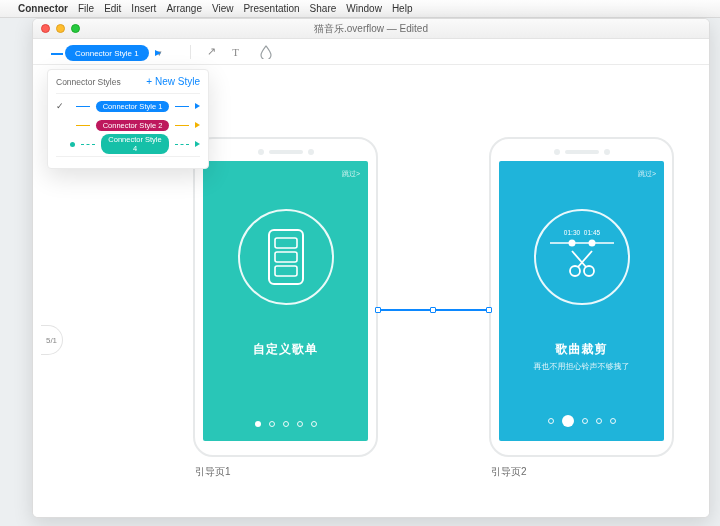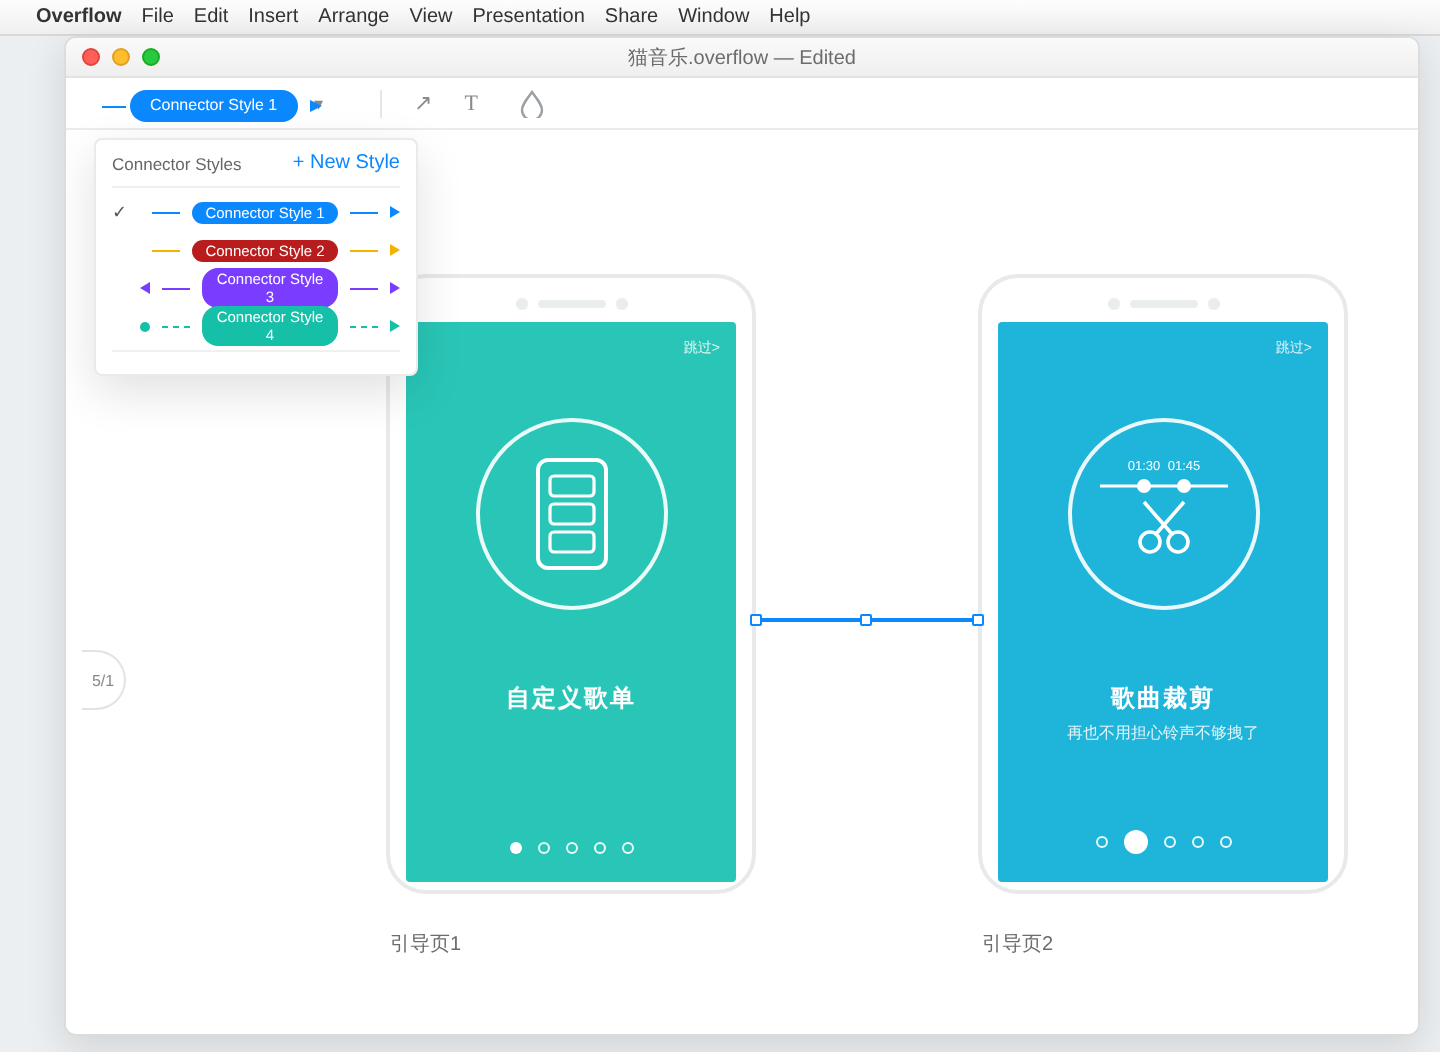--- a/index.html
+++ b/index.html
@@ -43,21 +43,21 @@
   .dot-cap{width:5px;height:5px;border-radius:50%;}
   .sr-plain .lbl{color:#444;}
   .style-row + .style-row{margin-top:1px;}
   .styles-panel hr{border:none;border-top:1px solid #f0f0f0;margin:3px 0;}
 
   
   .canvas{position:relative; flex:1; background:#fff;}
   .pagebadge{position:absolute;left:8px;top:260px;width:22px;height:30px;border:1px solid #e3e3e3;border-left:none;border-radius:0 15px 15px 0;font-size:8px;color:#888;display:flex;align-items:center;justify-content:center;background:#fff;z-index:8;}
 
   
-  .phone{position:absolute; width:185px; background:#fff;border:2px solid #e7e9ea;border-radius:20px; display:flex;flex-direction:column;align-items:center; padding:8px 9px 4px 9px;}
+  .phone{position:absolute; width:185px; background:#fff;border:2px solid #e7e9ea;border-radius:20px; display:flex;flex-direction:column;align-items:center; padding:8px 9px 14px 9px;}
   .earcam{display:flex;gap:5px;align-items:center;width:100%;justify-content:center;margin:2px 0 6px 0;}
   .earcam .spk{width:34px;height:4px;border-radius:3px;background:#e9edee;}
   .earcam .cam{width:6px;height:6px;border-radius:50%;background:#e9edee;}
   .screen{width:165px;height:280px;border-radius:2px;position:relative;color:#fff;}
   .screen .skip{position:absolute;top:8px;right:8px;font-size:7px;opacity:.85;}
   .circle{position:absolute;top:48px;left:50%;transform:translateX(-50%);width:96px;height:96px;border-radius:50%;border:2.5px solid rgba(255,255,255,.9);display:flex;align-items:center;justify-content:center;}
   .h1{position:absolute;top:180px;left:0;right:0;text-align:center;font-size:12px;font-weight:600;letter-spacing:1px;}
   .h2{position:absolute;top:200px;left:0;right:0;text-align:center;font-size:8px;opacity:.85;}
   .dots{position:absolute;bottom:14px;left:0;right:0;display:flex;gap:8px;justify-content:center;align-items:center;}
   .dots .d{width:6px;height:6px;border-radius:50%;border:1px solid rgba(255,255,255,.9);}
@@ -69,21 +69,21 @@
   .connector{position:absolute;height:2px;background:#0c88ff;z-index:5;}
   .handle{position:absolute;width:6px;height:6px;border:1.5px solid #0c88ff;background:#fff;border-radius:1px;transform:translate(-50%,-50%);z-index:6;}
 
   svg{display:block;}
 </style>
 </head>
 <body>
 
 <div class="menubar">
   <span class="apple"></span>
-  <span class="appname">Overflow</span>
+  <span class="appname">Connector</span>
   <span>File</span>
   <span>Edit</span>
   <span>Insert</span>
   <span>Arrange</span>
   <span>View</span>
   <span>Presentation</span>
   <span>Share</span>
   <span>Window</span>
   <span>Help</span>
 </div>
@@ -127,31 +127,23 @@
           <span style="width: 0px;"></span>
           <span class="line" style="border-top-color: rgb(12, 136, 255); border-top-style: solid;"></span>
           <span class="lbl" style="background: rgb(12, 136, 255); color: rgb(255, 255, 255);">Connector Style 1</span>
           <span class="line" style="border-top-color: rgb(12, 136, 255); border-top-style: solid;"></span>
           <span class="arrowhead" style="border-left: 5px solid rgb(12, 136, 255);"></span>
         </div>
         <div class="style-row">
           <span class="tick"></span>
           <span style="width: 0px;"></span>
           <span class="line" style="border-top-color: rgb(242, 178, 0); border-top-style: solid;"></span>
-          <span class="lbl" style="background: #b91c1c; color: rgb(255, 255, 255);">Connector Style 2</span>
+          <span class="lbl" style="background: #be185d; color: rgb(255, 255, 255);">Connector Style 2</span>
           <span class="line" style="border-top-color: rgb(242, 178, 0); border-top-style: solid;"></span>
           <span class="arrowhead" style="border-left: 5px solid rgb(242, 178, 0);"></span>
-        </div>
-        <div class="style-row">
-          <span class="tick"></span>
-          <span class="arrowhead" style="border-right: 5px solid rgb(122, 60, 255);"></span>
-          <span class="line" style="border-top-color: rgb(122, 60, 255); border-top-style: solid;"></span>
-          <span class="lbl" style="background: rgb(122, 60, 255); color: rgb(255, 255, 255);">Connector Style 3</span>
-          <span class="line" style="border-top-color: rgb(122, 60, 255); border-top-style: solid;"></span>
-          <span class="arrowhead" style="border-left: 5px solid rgb(122, 60, 255);"></span>
         </div>
         <div class="style-row">
           <span class="tick"></span>
           <span class="dot-cap" style="background: rgb(22, 192, 168);"></span>
           <span class="line" style="border-top-color: rgb(22, 192, 168); border-top-style: dashed;"></span>
           <span class="lbl" style="background: rgb(22, 192, 168); color: rgb(255, 255, 255);">Connector Style 4</span>
           <span class="line" style="border-top-color: rgb(22, 192, 168); border-top-style: dashed;"></span>
           <span class="arrowhead" style="border-left: 5px solid rgb(22, 192, 168);"></span>
         </div>
         <hr>

